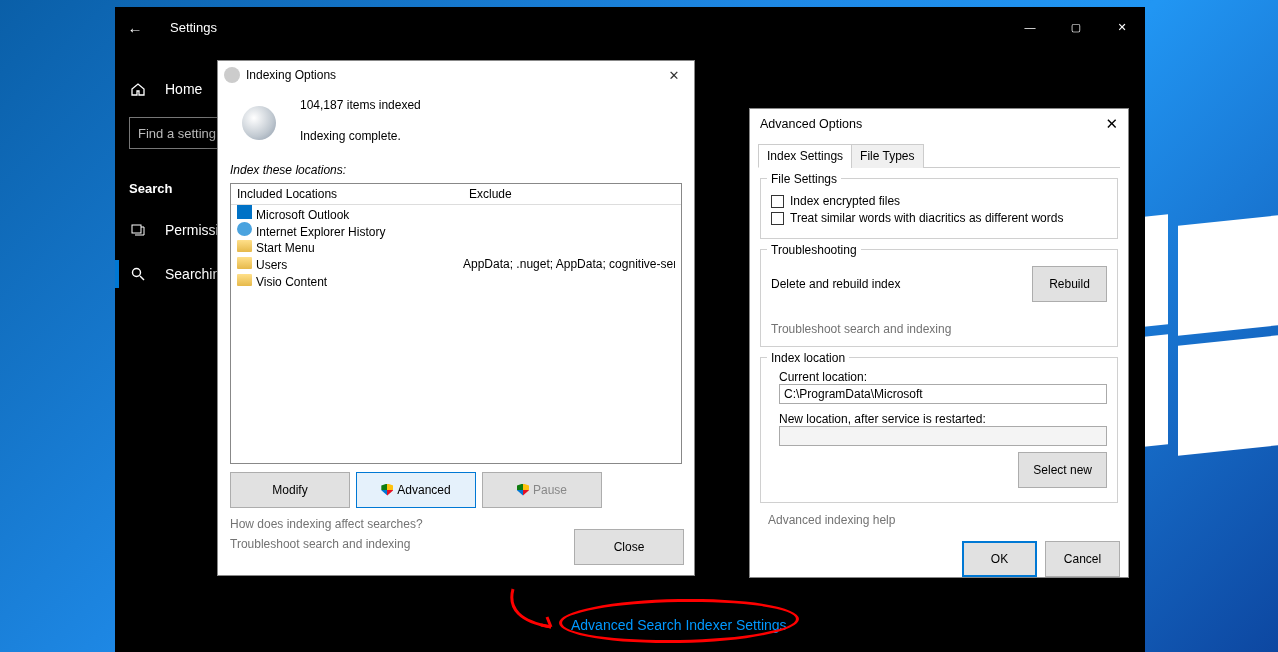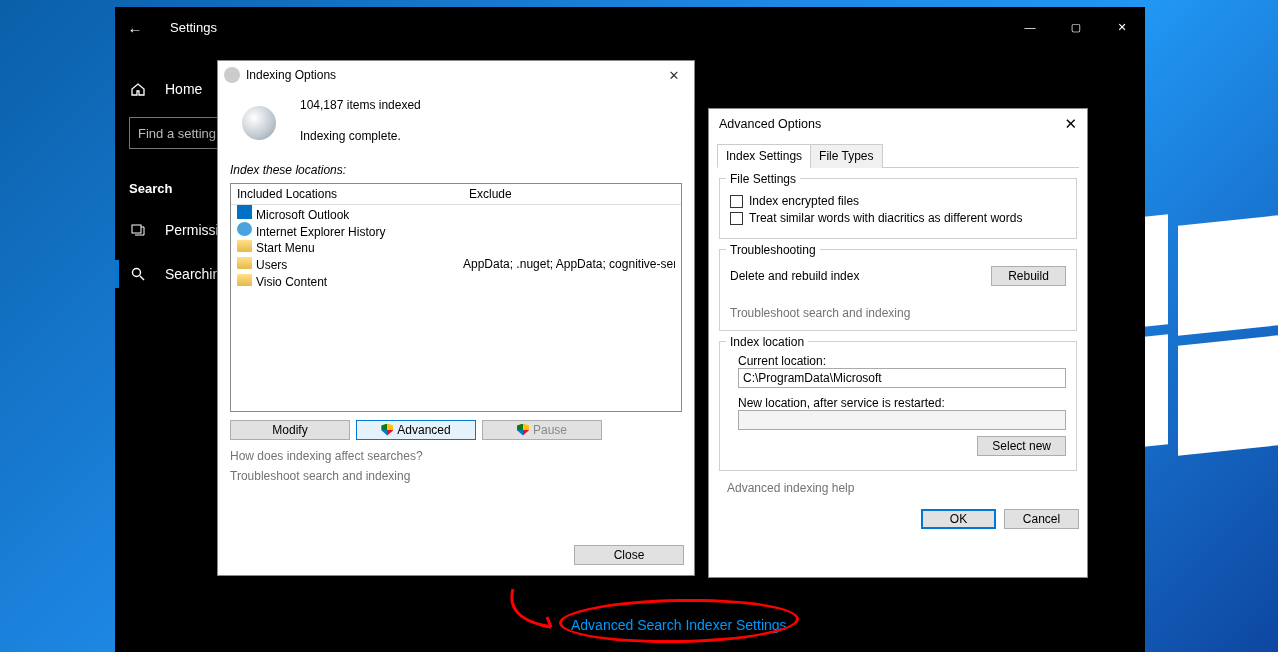--- a/index.html
+++ b/index.html
@@ -65,54 +65,54 @@
   .idx-body { padding:8px 12px 0 12px; font-size:12px;}
   .idx-status { display:flex; align-items:center; margin-bottom:8px;}
   .idx-status-icon {
     width:34px; height:34px; margin:4px 24px 0 12px;
     background:radial-gradient(circle at 35% 35%, #fff, #c0c8d0 60%, #8a98a8);
     border-radius:50%;
   }
   .idx-status-text div { line-height:1.4; }
   .idx-label { margin:18px 0 6px 0;font-style:italic;}
   .idx-listbox {
-    border:1px solid #888; height:229px; width:100%;
+    border:1px solid #888; height:281px; width:100%;
     font-size:12px; background:#fff; overflow:hidden;
   }
   .idx-listhead { display:flex; background:#fff; border-bottom:1px solid #ddd; }
   .idx-listhead div { padding:3px 6px; }
   .idx-col1 { width:232px; }
   .idx-col2 { flex:1; }
   .idx-row { display:flex; padding:0px 6px; align-items:center; height:17px;}
   .idx-row .folder-icon {
     width:15px; height:12px; margin-right:4px;
     background:linear-gradient(#ffe08a,#e6b94a); border-radius:1px;
     display:inline-block;
   }
   .idx-row .ie-icon { width:15px;height:14px;margin-right:4px;background:#4aa3df;border-radius:50%;display:inline-block;}
   .idx-row .ol-icon { width:15px;height:14px;margin-right:4px;background:#0072c6;display:inline-block;}
   .idx-row .c1 { width:226px; overflow:hidden; white-space:nowrap;}
   .idx-row .c2 { flex:1; overflow:hidden; white-space:nowrap;}
   .idx-buttons { display:flex; gap:6px; margin-top:8px;}
   .btn {
-    border:1px solid #adadad; background:#e1e1e1; font-size:12px; height:20px;
+    border:1px solid #adadad; background:#e1e1e1; font-size:12px; height:36px;
     padding:0 14px; min-width:90px; cursor:pointer;
     display:inline-flex; align-items:center; justify-content:center;
   }
   .btn.wide { min-width:120px;}
   .btn.focused { border:1px solid #0078d4; background:#e5f1fb;}
   .btn.disabled { color:#888;}
   .shield { width:12px; height:12px; margin-right:4px; display:inline-block; position:relative;}
   .shield::before{content:"";position:absolute;inset:0;background:conic-gradient(#ffc20e 0 25%,#e81123 0 50%,#0078d4 0 75%,#107c10 0);clip-path:polygon(50% 0,100% 15%,100% 55%,50% 100%,0 55%,0 15%);border-radius:1px;}
   .link { color:#737373; font-size:12px; cursor:pointer; text-decoration:none; display:inline-block;}
   .idx-links { margin-top:6px; line-height:1.7;}
   .idx-closebar { position:absolute; right:10px; bottom:10px;}
   
   
-  .adv-dlg { left:708px; top:108px; width:380px; height:470px; }
+  .adv-dlg { left:749px; top:108px; width:380px; height:470px; }
   .adv-titlebar { height:30px; display:flex; align-items:center; padding:0 10px; font-size:12.5px;}
   .adv-close { margin-left:auto; font-size:15px; cursor:pointer;}
   .adv-body { padding:4px 8px 8px 8px; font-size:12px;}
   .tabstrip { display:flex; border-bottom:1px solid #ccc; font-size:12px;}
   .tab { padding:4px 8px; border:1px solid #ccc; border-bottom:none; background:#fff; margin-right:-1px; position:relative; top:1px;}
   .tab.active { background:#fff; border-bottom:1px solid #fff;}
   .tab.inactive { background:#f0f0f0;}
   .groupbox { border:1px solid #d0d0d0; margin:10px 2px; padding:6px 10px 10px 10px;}
   .group-title { font-size:12px; position:relative; top:-13px; background:#fff; display:inline-block; padding:0 4px; margin-left:-4px;}
   .group-inner { margin-top:-8px;}

